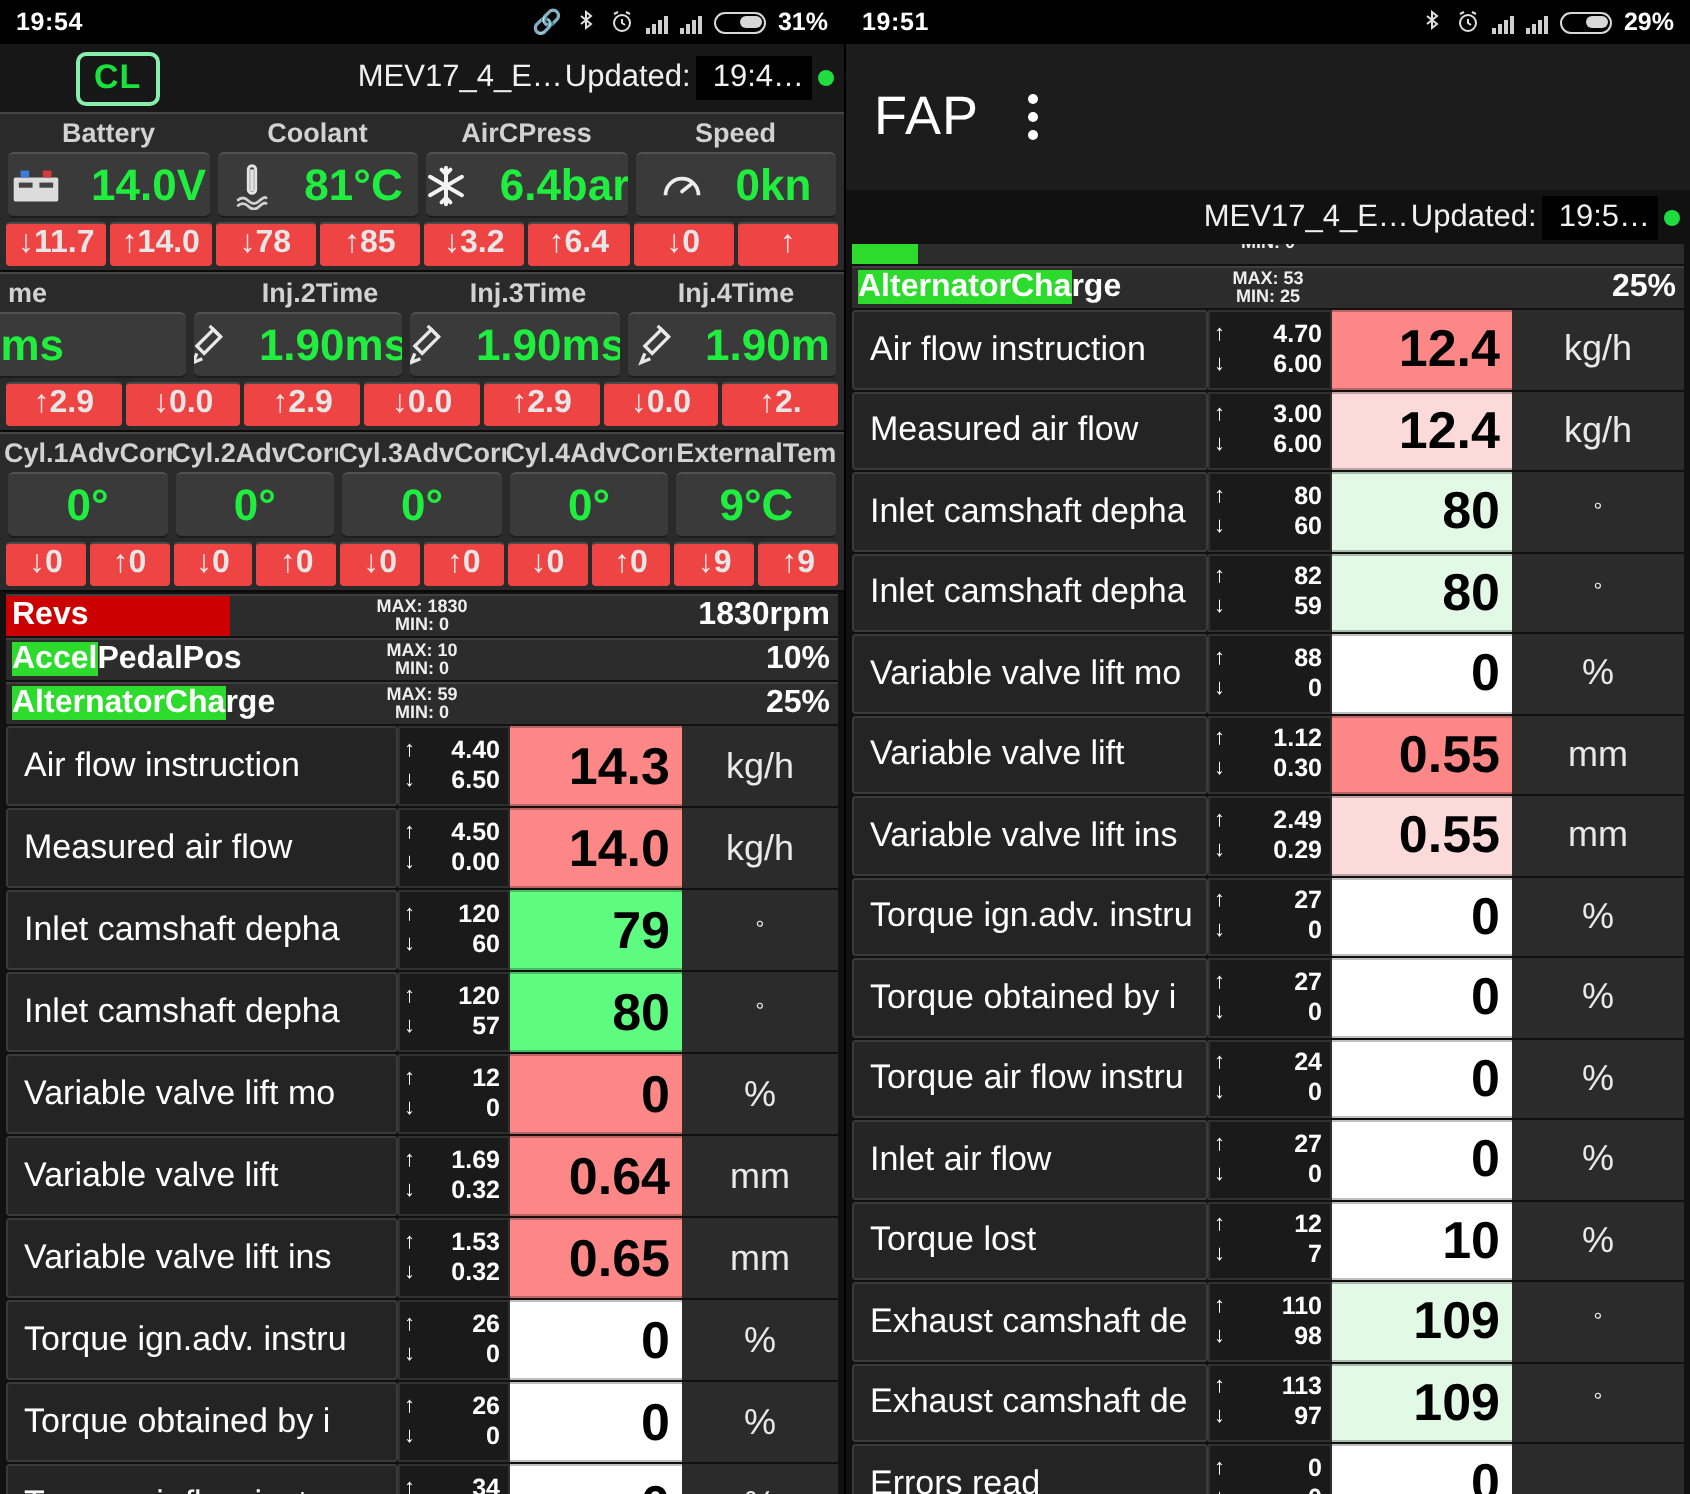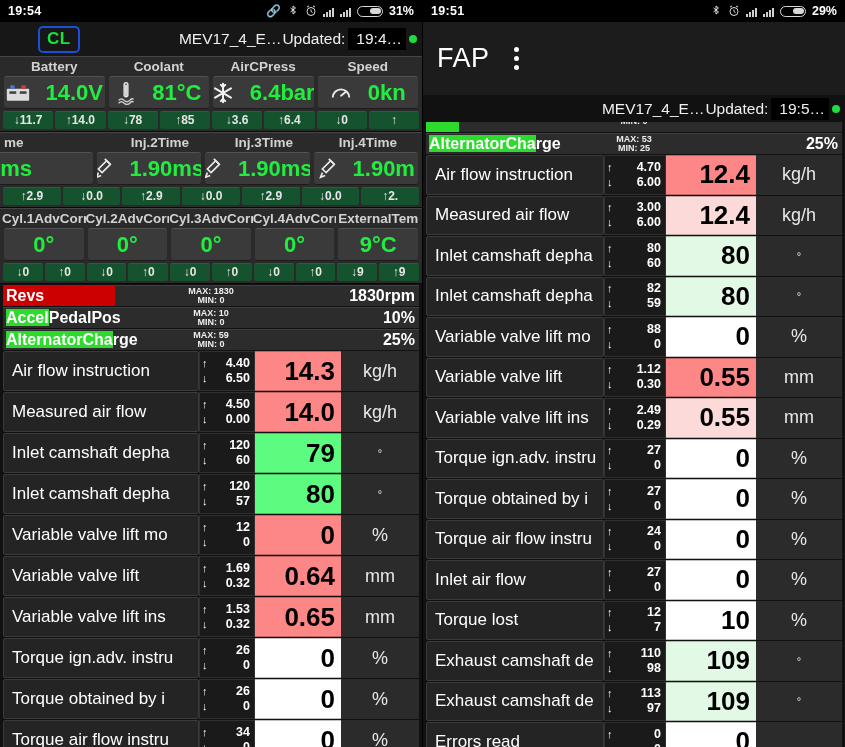--- a/index.html
+++ b/index.html
@@ -30,21 +30,21 @@
   .batt {
     width:26px; height:11px; border:1.5px solid #d8d8d8; border-radius:6px;
     position:relative; display:inline-block;
   }
   .batt::after{content:"";position:absolute;right:1.2px;top:1.2px;bottom:1.2px;width:11px;background:#d8d8d8;border-radius:4px;}
   .batt-pct { font-size:12.5px; font-weight:bold; }
 
   
   .clbar { height:34px; background:#171717; display:flex; align-items:center; position:relative; }
   .cl-badge {
-    margin-left:38px; border:2px solid #1d4ed8; color:#19e23c; border-radius:5px;
+    margin-left:38px; border:2px solid #86efac; color:#19e23c; border-radius:5px;
     font-size:17px; font-weight:bold; padding:1px 7px 2px; letter-spacing:.5px;
   }
   .hdr-right { position:absolute; right:0; top:0; height:34px; display:flex; align-items:center; font-size:15.5px; color:#f0f0f0; }
   .hdr-ecu { white-space:nowrap; }
   .hdr-upd { white-space:nowrap; margin-left:1px; }
   .hdr-time { background:#000; padding:2px 4px 2px 8px; margin-left:3px; white-space:nowrap; }
   .hdr-dot { width:8px; height:8px; border-radius:50%; background:#1fdc3f; margin:0 5px 0 3px; flex:0 0 auto; }
 
   
   .gstrip { background:#2a2a2a; border-top:1px solid #454545; border-bottom:1px solid #0a0a0a; padding:1px 2px 2px; }
@@ -55,23 +55,23 @@
   }
   .gvals > div {
     flex:1 1 0; margin:0 2px; background:#3a3a3a; border-radius:3px;
     border-top:1px solid #525252; border-bottom:1px solid #1c1c1c;
     display:flex; align-items:center; justify-content:center; gap:16px;
     height:33px; overflow:hidden;
   }
   .gvals .gv { color:#20ee3f; font-size:22px; font-weight:bold; white-space:nowrap; }
   .gmm { margin-top:2px; }
   .gmm > div {
-    flex:1 1 0; margin:0 1px; background:#14532d; border-radius:2px;
+    flex:1 1 0; margin:0 1px; background:#ef4444; border-radius:2px;
     border-top:1px solid #4a4a4a;
-    color:#e6e6e6; font-size:12px; font-weight:bold; text-align:center; padding:1px 0 2px;
+    color:#e6e6e6; font-size:16px; font-weight:bold; text-align:center; padding:1px 0 2px;
     white-space:nowrap; overflow:hidden;
   }
   .ic { flex:0 0 auto; display:inline-flex; align-items:center; }
 
   
   .barlist { background:#111; padding:1px 3px 0; }
   .barrow {
     position:relative; height:21px; background:#2c2c2c; margin-bottom:1px;
     border-top:1px solid #3f3f3f; display:flex; align-items:center; overflow:hidden;
   }
@@ -218,21 +218,21 @@
               </svg>
           </span>
           <span class="gv">0kn</span>
         </div>
       </div>
       <div class="gmm">
         <div>↓11.7</div>
         <div>↑14.0</div>
         <div>↓78</div>
         <div>↑85</div>
-        <div>↓3.6</div>
+        <div>↓3.2</div>
         <div>↑6.4</div>
         <div>↓0</div>
         <div>↑</div>
       </div>
     </div>
 
     <div class="gstrip">
       <div class="glabels">
         <div style="text-align:left;padding-left:2px">me</div>
         <div>Inj.2Time</div>

